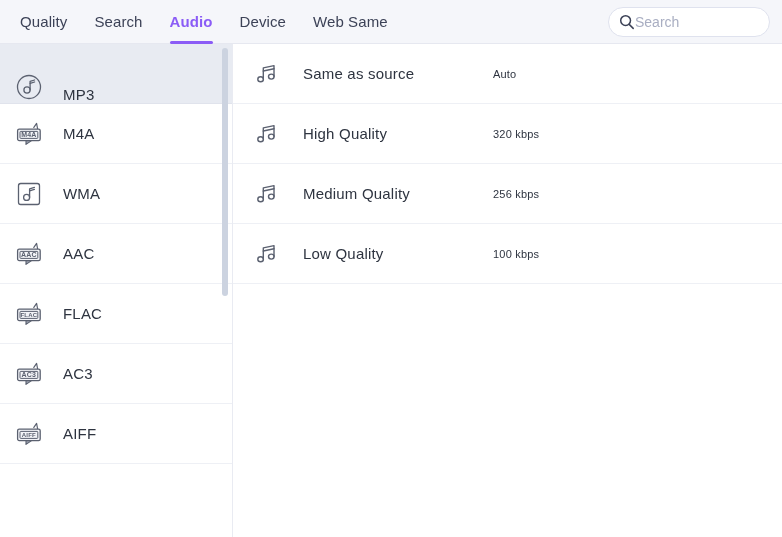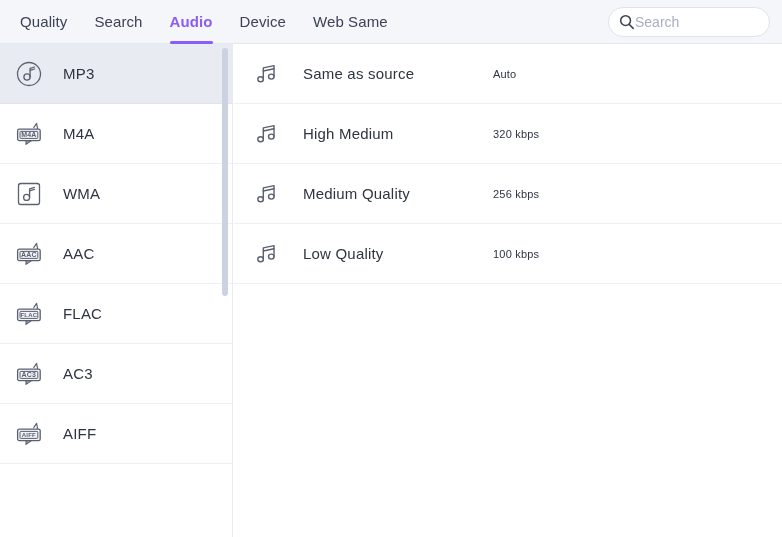--- a/index.html
+++ b/index.html
@@ -113,21 +113,21 @@
     position: relative;
     height: 60px;
     display: flex;
     align-items: center;
     padding-left: 13px;
     border-bottom: 1px solid #eef0f5;
     cursor: pointer;
     background: #ffffff;
   }
 
-  .side-item.selected { background: #e8ebf2; border-bottom-color: #e0e3ec; }
+  .side-item.selected { background: #e8ebf2; border-bottom-color: #e0e3ec; align-items: flex-end; }
 
   .side-icon {
     width: 32px; height: 32px;
     flex: 0 0 auto;
     display: block;
   }
 
   .side-label {
     margin-left: 18px;
     font-size: 15px;
@@ -305,21 +305,21 @@
           <span class="q-name">Same as source</span>
           <span class="q-value">Auto</span>
         </div>
         <div class="quality-row">
           <span class="note-icon"><svg viewBox="0 0 24 24" width="24" height="24">
               <path d="M8.3 17.0 L8.3 5.9 L19.0 3.6 L19.0 14.3" fill="none" stroke="#5b6170" stroke-width="1.4" stroke-linecap="round" stroke-linejoin="round"></path>
               <path d="M8.3 9.0 L19.0 6.7" fill="none" stroke="#5b6170" stroke-width="1.4" stroke-linecap="round"></path>
               <ellipse cx="5.6" cy="17.3" rx="2.8" ry="2.5" fill="none" stroke="#5b6170" stroke-width="1.4"></ellipse>
               <ellipse cx="16.3" cy="14.6" rx="2.8" ry="2.5" fill="none" stroke="#5b6170" stroke-width="1.4"></ellipse>
             </svg></span>
-          <span class="q-name">High Medium</span>
+          <span class="q-name">High Quality</span>
           <span class="q-value">320 kbps</span>
         </div>
         <div class="quality-row">
           <span class="note-icon"><svg viewBox="0 0 24 24" width="24" height="24">
               <path d="M8.3 17.0 L8.3 5.9 L19.0 3.6 L19.0 14.3" fill="none" stroke="#5b6170" stroke-width="1.4" stroke-linecap="round" stroke-linejoin="round"></path>
               <path d="M8.3 9.0 L19.0 6.7" fill="none" stroke="#5b6170" stroke-width="1.4" stroke-linecap="round"></path>
               <ellipse cx="5.6" cy="17.3" rx="2.8" ry="2.5" fill="none" stroke="#5b6170" stroke-width="1.4"></ellipse>
               <ellipse cx="16.3" cy="14.6" rx="2.8" ry="2.5" fill="none" stroke="#5b6170" stroke-width="1.4"></ellipse>
             </svg></span>
           <span class="q-name">Medium Quality</span>

